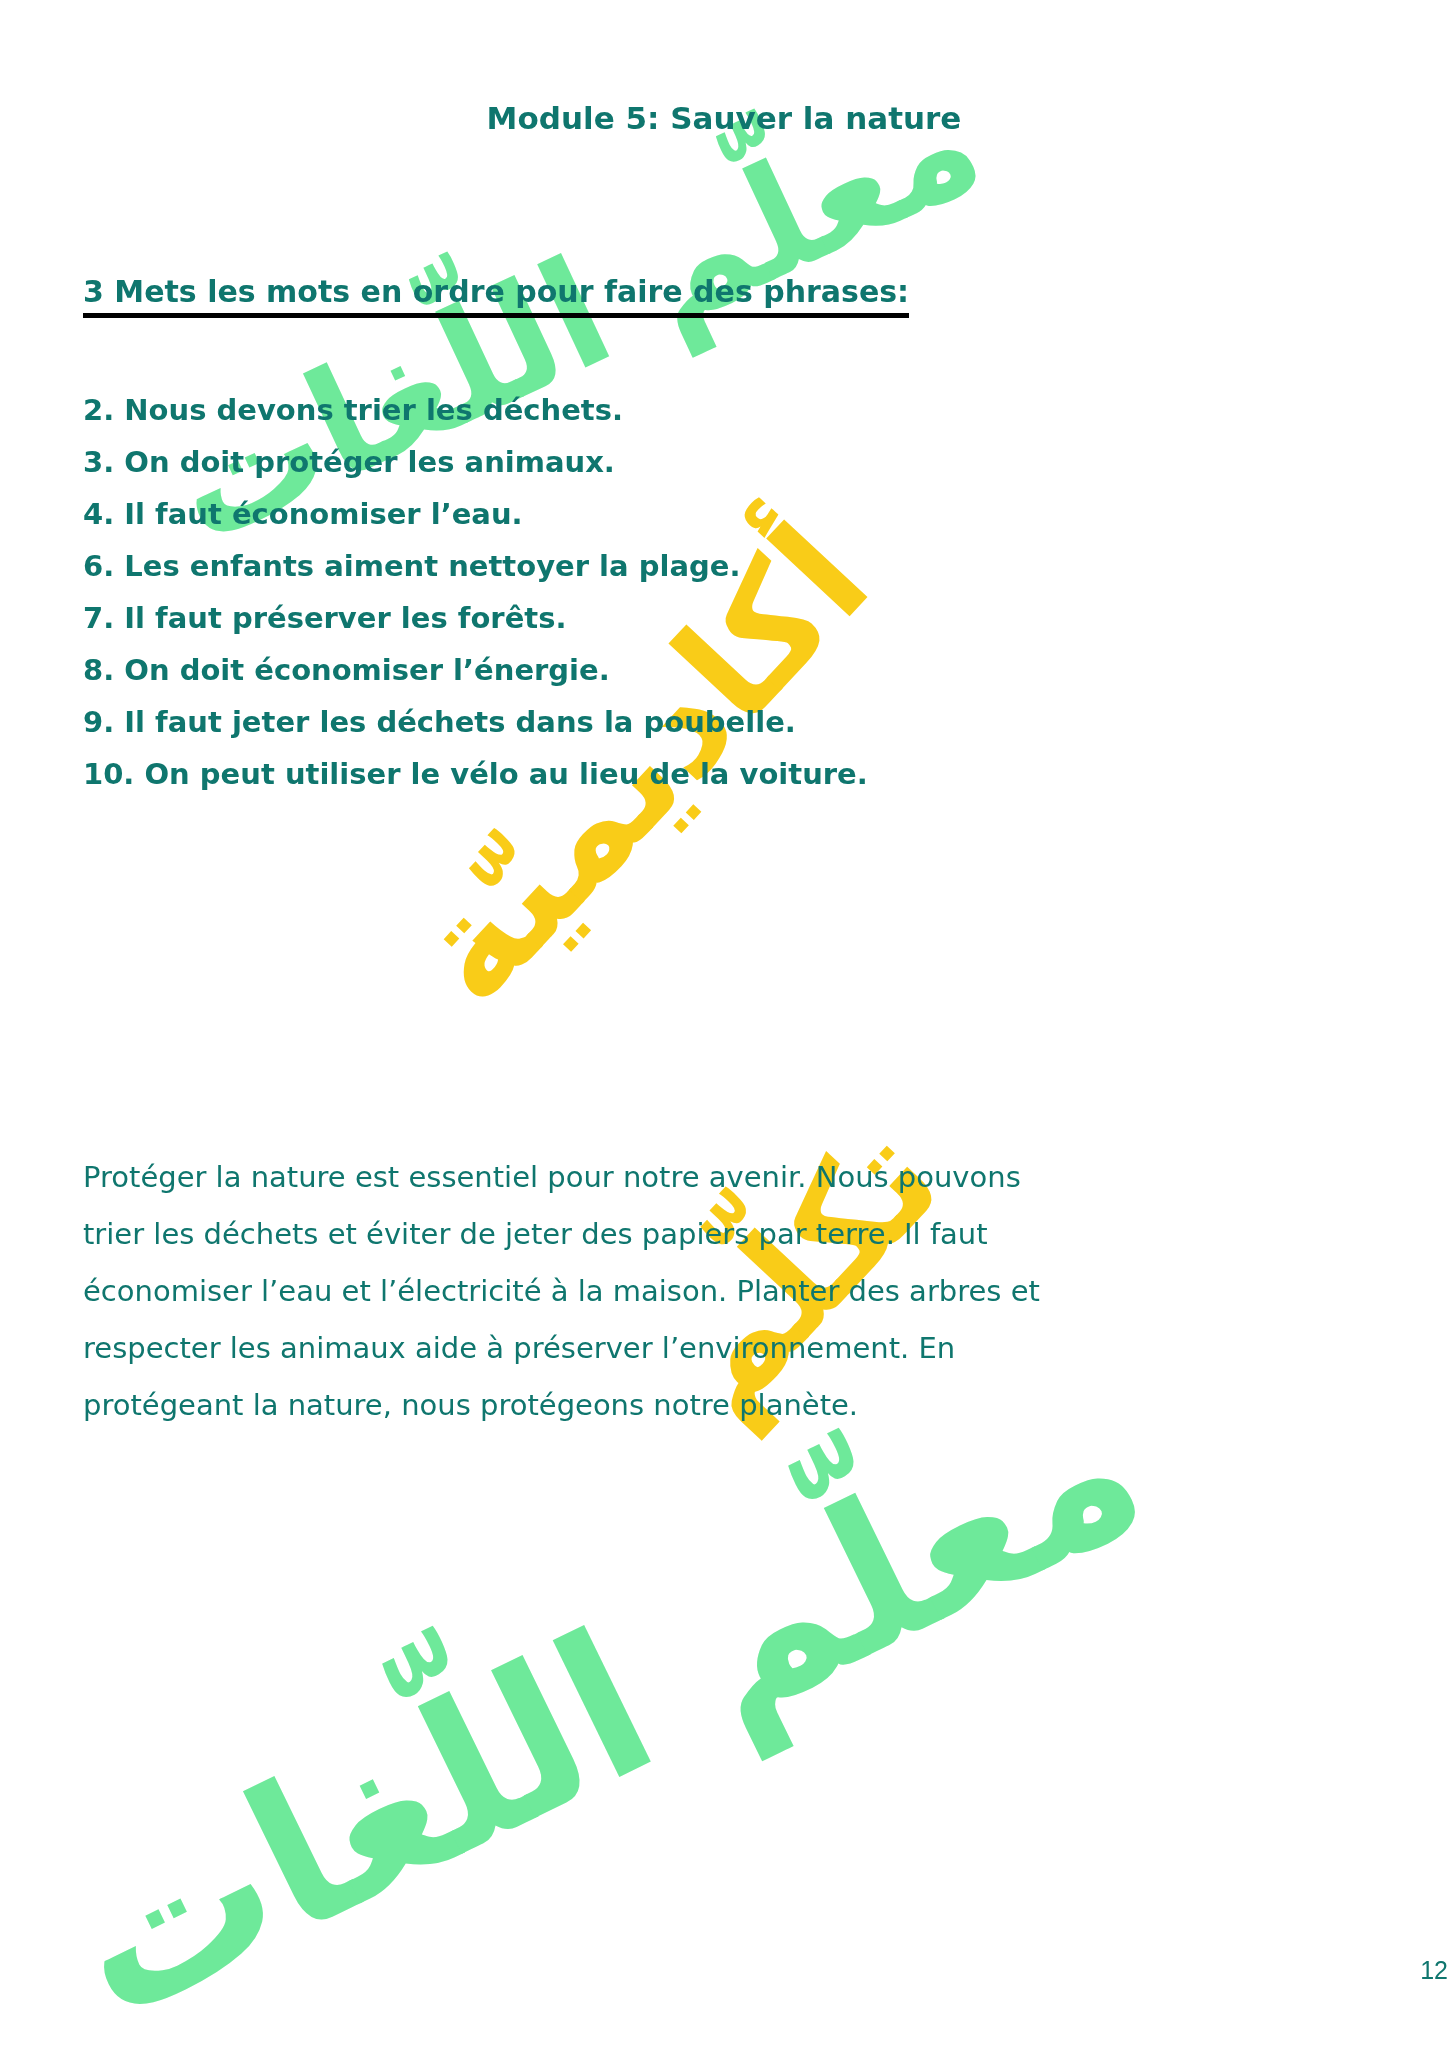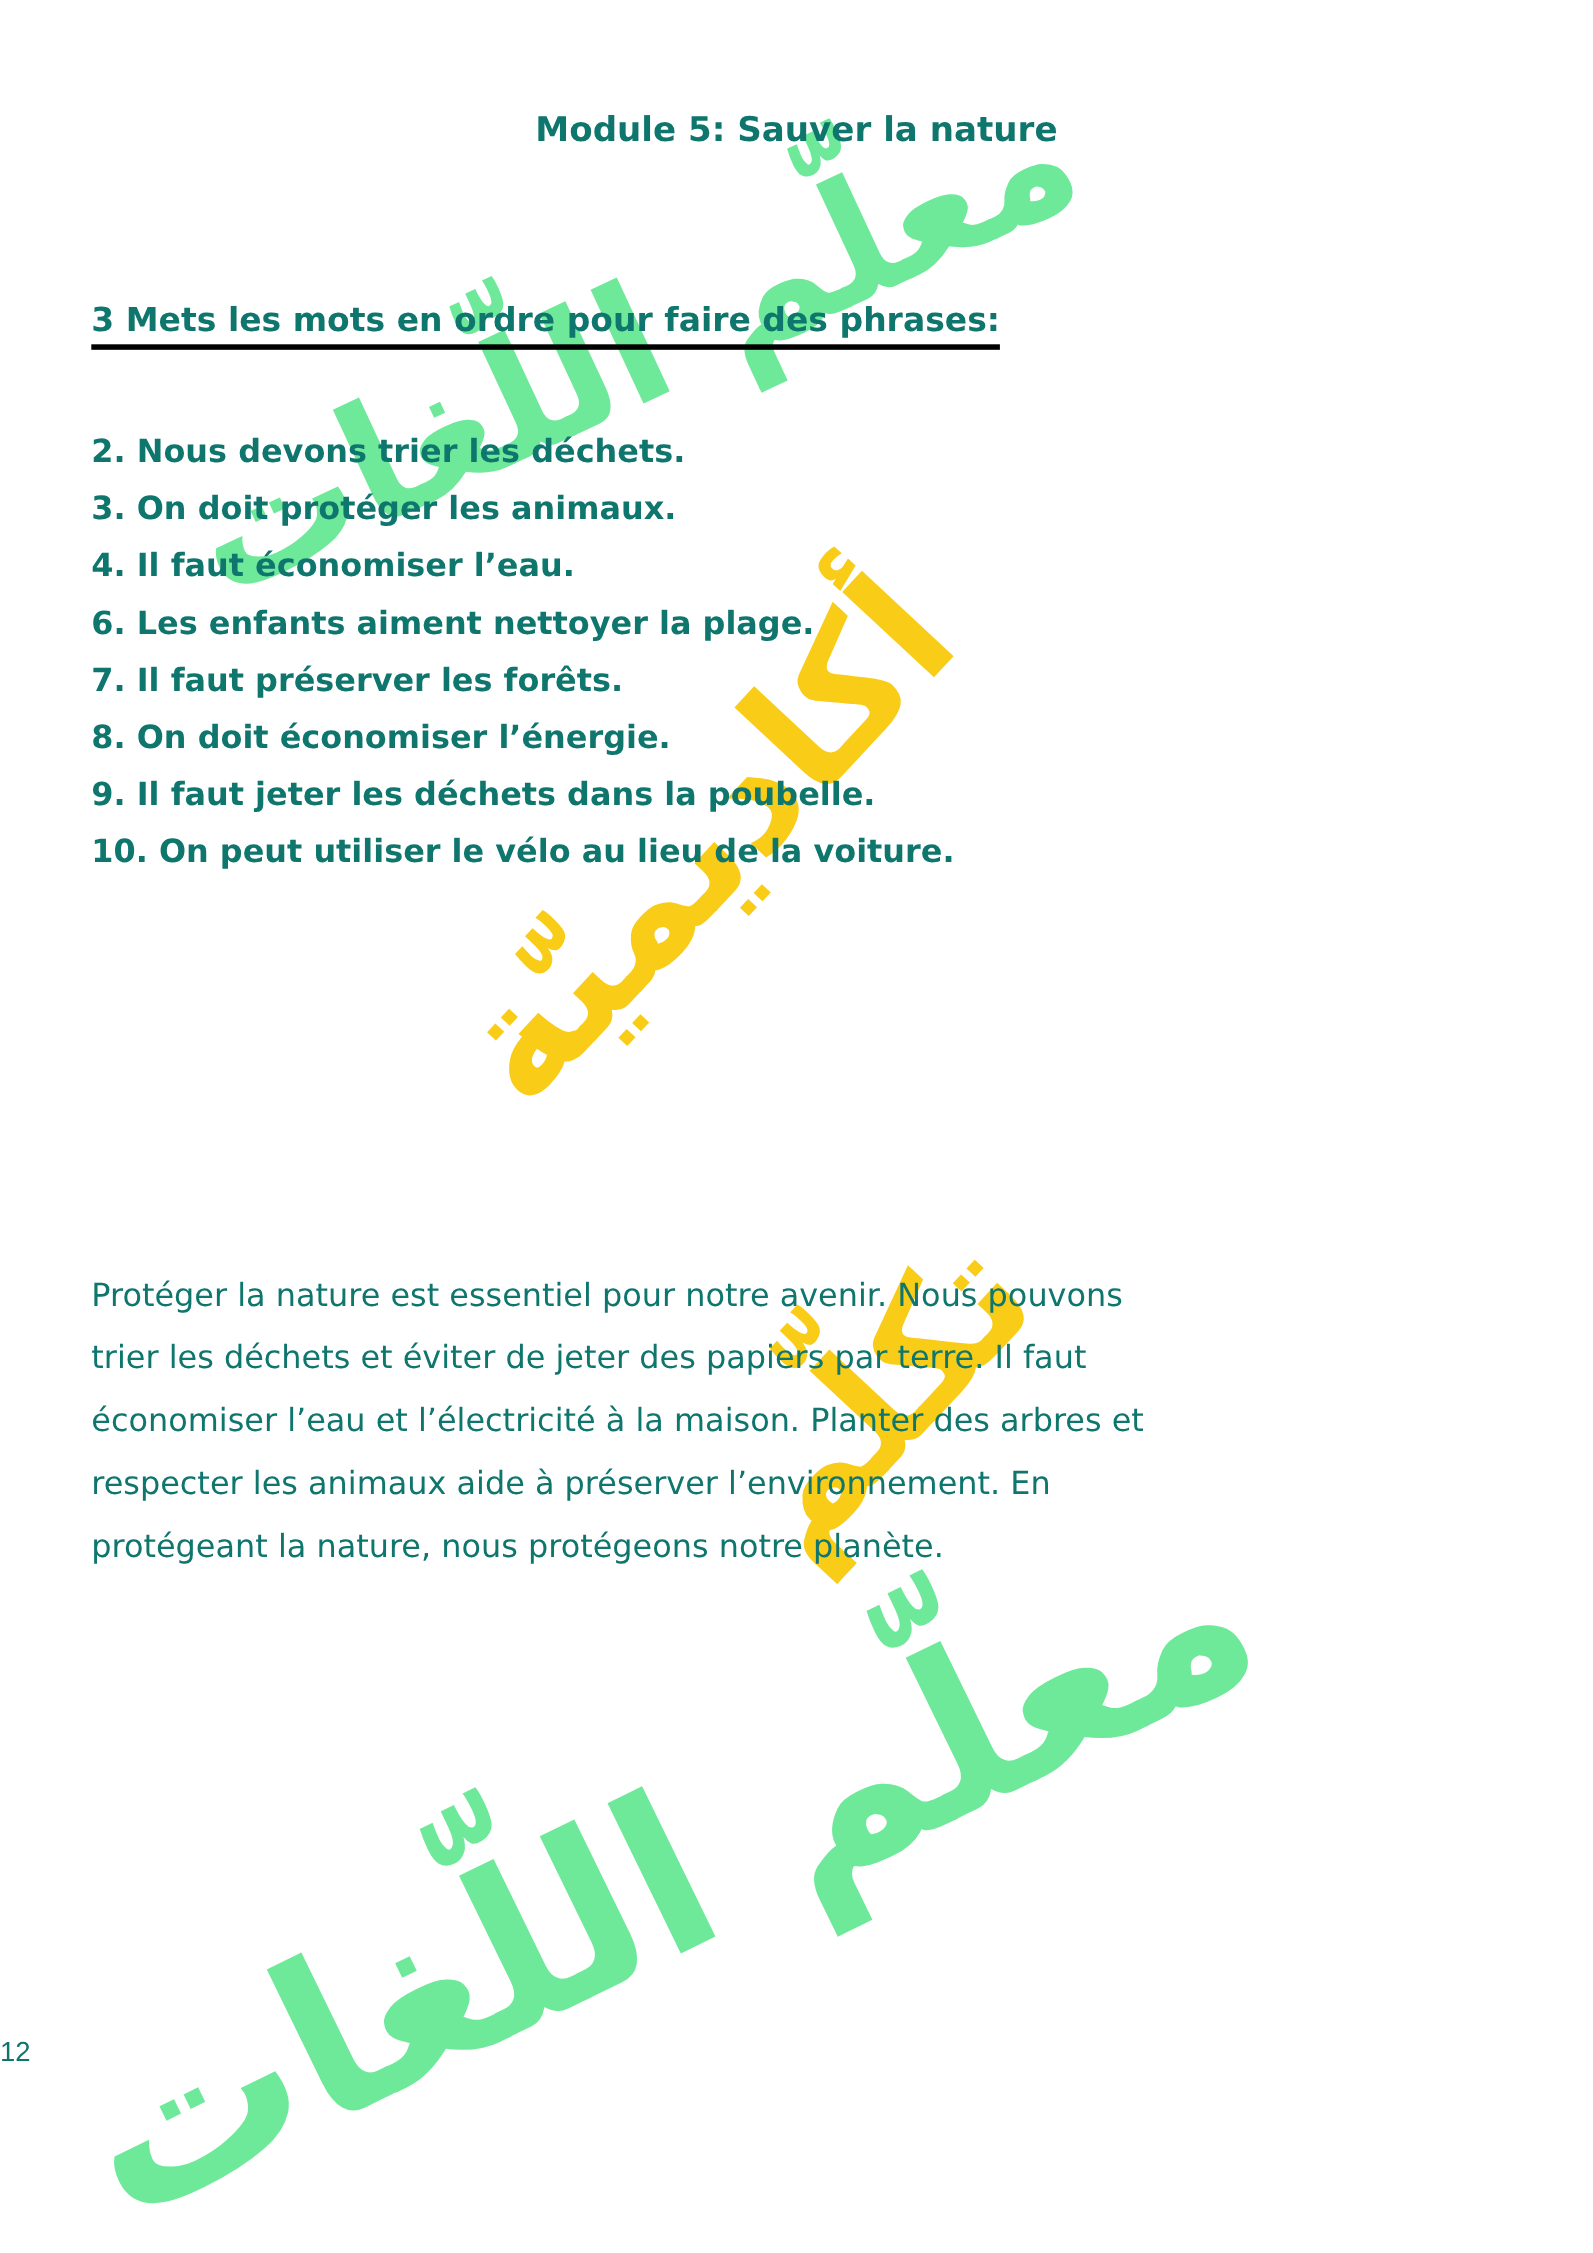--- a/index.html
+++ b/index.html
@@ -53,22 +53,22 @@
   }
   .list .row { white-space:nowrap; }
 
   .para {
     position:absolute; left:83px; top:1149px; width:1230px;
     font-size:29px; font-weight:normal; line-height:57px;
   }
   .para .line { white-space:nowrap; }
 
   .page-num {
-    position:absolute; top:1852px; left:0; width:100%;
-    text-align:left;
+    position:absolute; top:1956px; left:0; width:100%;
+    text-align:right;
     font-family:"Liberation Sans", sans-serif;
     font-size:25px; font-weight:400;
   }
 </style>
 </head>
 <body>
 
 <div class="page">
 
   <div class="wm wm-green-top" dir="rtl">معلّم اللّغات</div>

